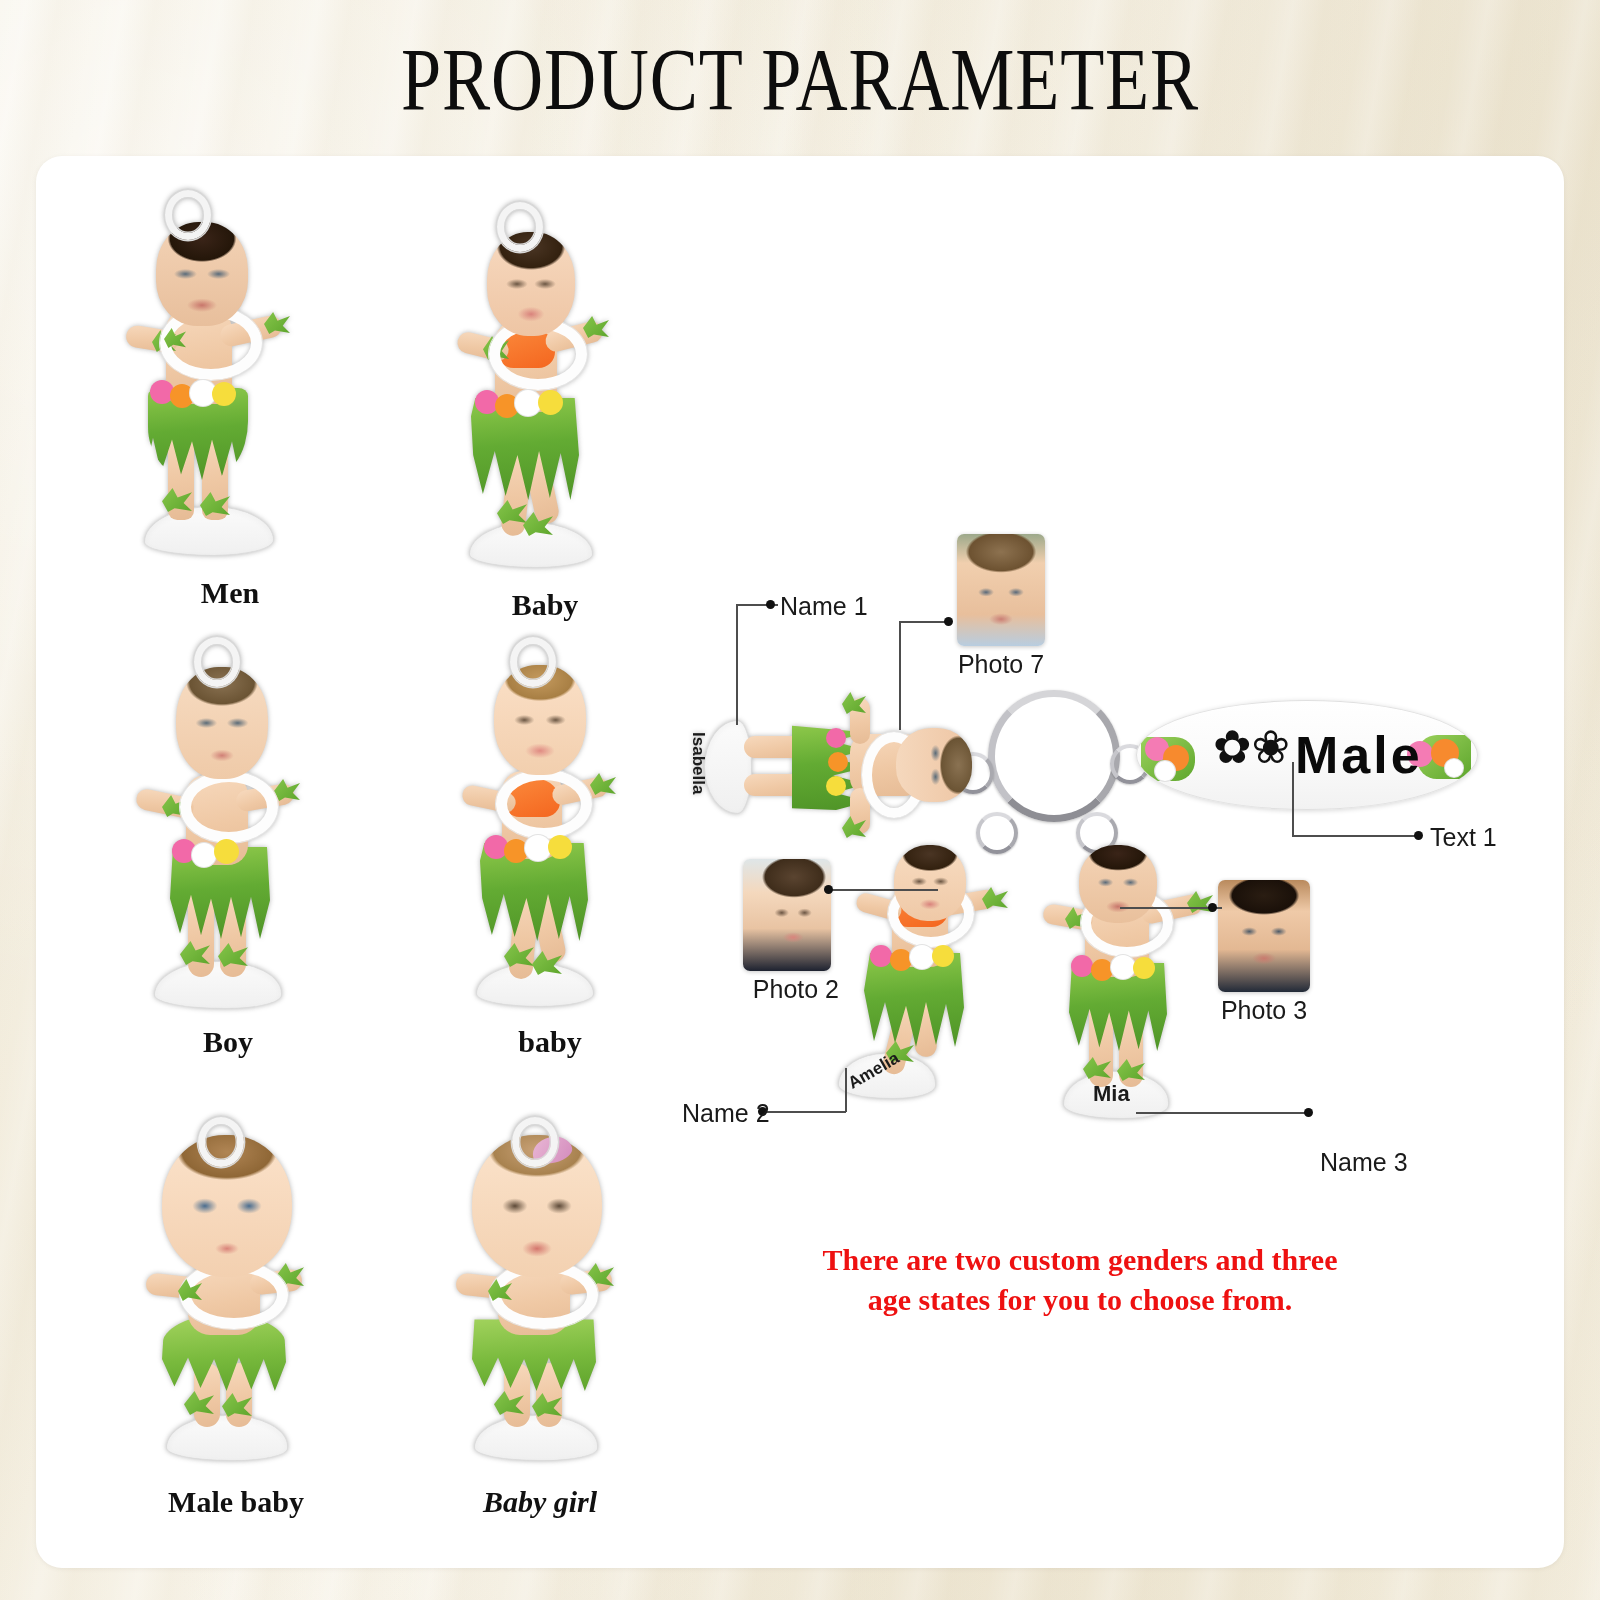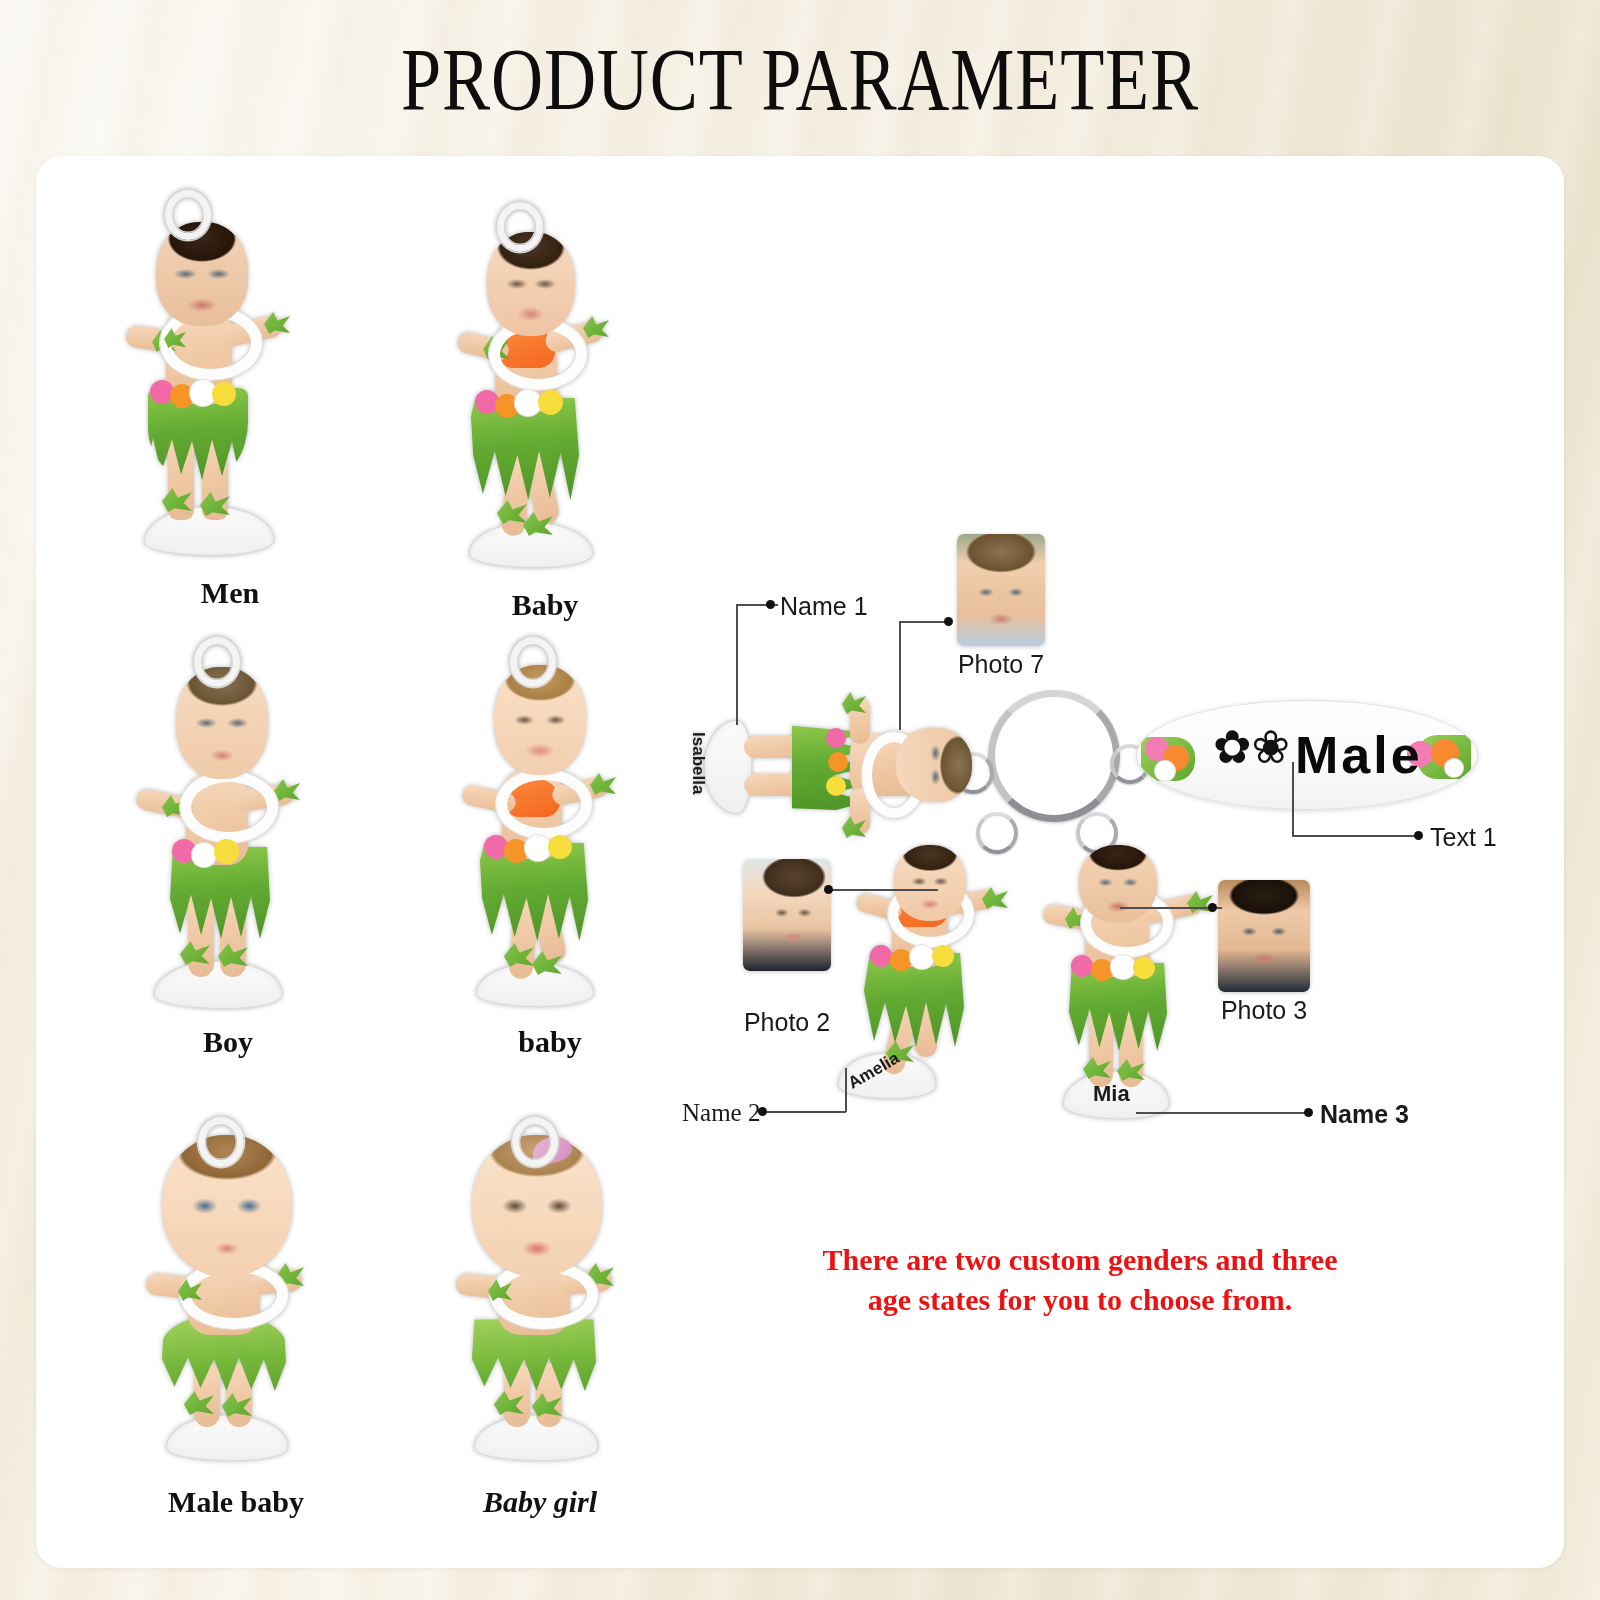--- a/index.html
+++ b/index.html
@@ -527,21 +527,21 @@
     radial-gradient(ellipse 16px 8px at 50% 76%, #cb7f74 0%, rgba(203,127,116,0) 74%),
     linear-gradient(180deg,#9da98b 0%, #f1cfae 26%, #e8bf9c 72%, #b8cde0 100%);"></div>
 <div class="thumb-caption" style="left:957px; top:650px; width:88px;">Photo 7</div>
 
 <div class="thumb" style="left:743px; top:859px; width:88px; height:112px; background:
     radial-gradient(ellipse 40px 26px at 58% 16%, #5a4430 0%, #3f2d1b 72%, rgba(63,45,27,0) 80%),
     radial-gradient(ellipse 10px 6px at 44% 48%, #6a5442 0%, rgba(106,84,66,0) 72%),
     radial-gradient(ellipse 10px 6px at 70% 48%, #6a5442 0%, rgba(106,84,66,0) 72%),
     radial-gradient(ellipse 14px 7px at 57% 70%, #d9847c 0%, rgba(217,132,124,0) 74%),
     linear-gradient(180deg,#dfe6e8 0%, #f4d8bd 30%, #e9c4a3 62%, #1d2230 100%);"></div>
-<div class="thumb-caption" style="left:735px; top:1008px; width:104px;">Photo 2</div>
+<div class="thumb-caption" style="left:735px; top:975px; width:104px;text-align:right;">Photo 2</div>
 
 <div class="thumb" style="left:1218px; top:880px; width:92px; height:112px; background:
     radial-gradient(ellipse 44px 24px at 50% 14%, #2a1d12 0%, #1a1009 72%, rgba(26,16,9,0) 80%),
     radial-gradient(ellipse 11px 6px at 34% 46%, #4c5a68 0%, rgba(76,90,104,0) 72%),
     radial-gradient(ellipse 11px 6px at 66% 46%, #4c5a68 0%, rgba(76,90,104,0) 72%),
     radial-gradient(ellipse 16px 8px at 50% 70%, #c97a6e 0%, rgba(201,122,110,0) 74%),
     linear-gradient(180deg,#b98a5d 0%, #efcaa8 28%, #e3b893 62%, #222a38 100%);"></div>
 <div class="thumb-caption" style="left:1212px; top:996px; width:104px;">Photo 3</div>
 
 <div class="lead lead-v" style="left:736px; top:605px; height:120px;"></div>
@@ -560,20 +560,20 @@
 
 <div class="lead lead-h" style="left:828px; top:889px; width:110px;"></div>
 <div class="dot" style="left:824px; top:885px;"></div>
 
 <div class="lead lead-h" style="left:1120px; top:907px; width:102px;"></div>
 <div class="dot" style="left:1208px; top:903px;"></div>
 
 <div class="lead lead-v" style="left:845px; top:1068px; height:44px;"></div>
 <div class="lead lead-h" style="left:764px; top:1111px; width:82px;"></div>
 <div class="dot" style="left:758px; top:1107px;"></div>
-<div class="callout-label" style="left:682px; top:1099px;font-family:Liberation Serif, serif;">Name 2</div>
+<div class="callout-label" style="left:682px; top:1099px;">Name 2</div>
 
 <div class="lead lead-h" style="left:1136px; top:1112px; width:174px;"></div>
 <div class="dot" style="left:1304px; top:1108px;"></div>
-<div class="callout-label" style="left:1320px; top:1100px;font-weight:bold;">Name 3</div>
+<div class="callout-label" style="left:1320px; top:1148px;">Name 3</div>
 
 <div class="note" style="left:790px; top:1240px; width:580px;">There are two custom genders and three
 age states for you to choose from.</div>
 
 </body></html>

